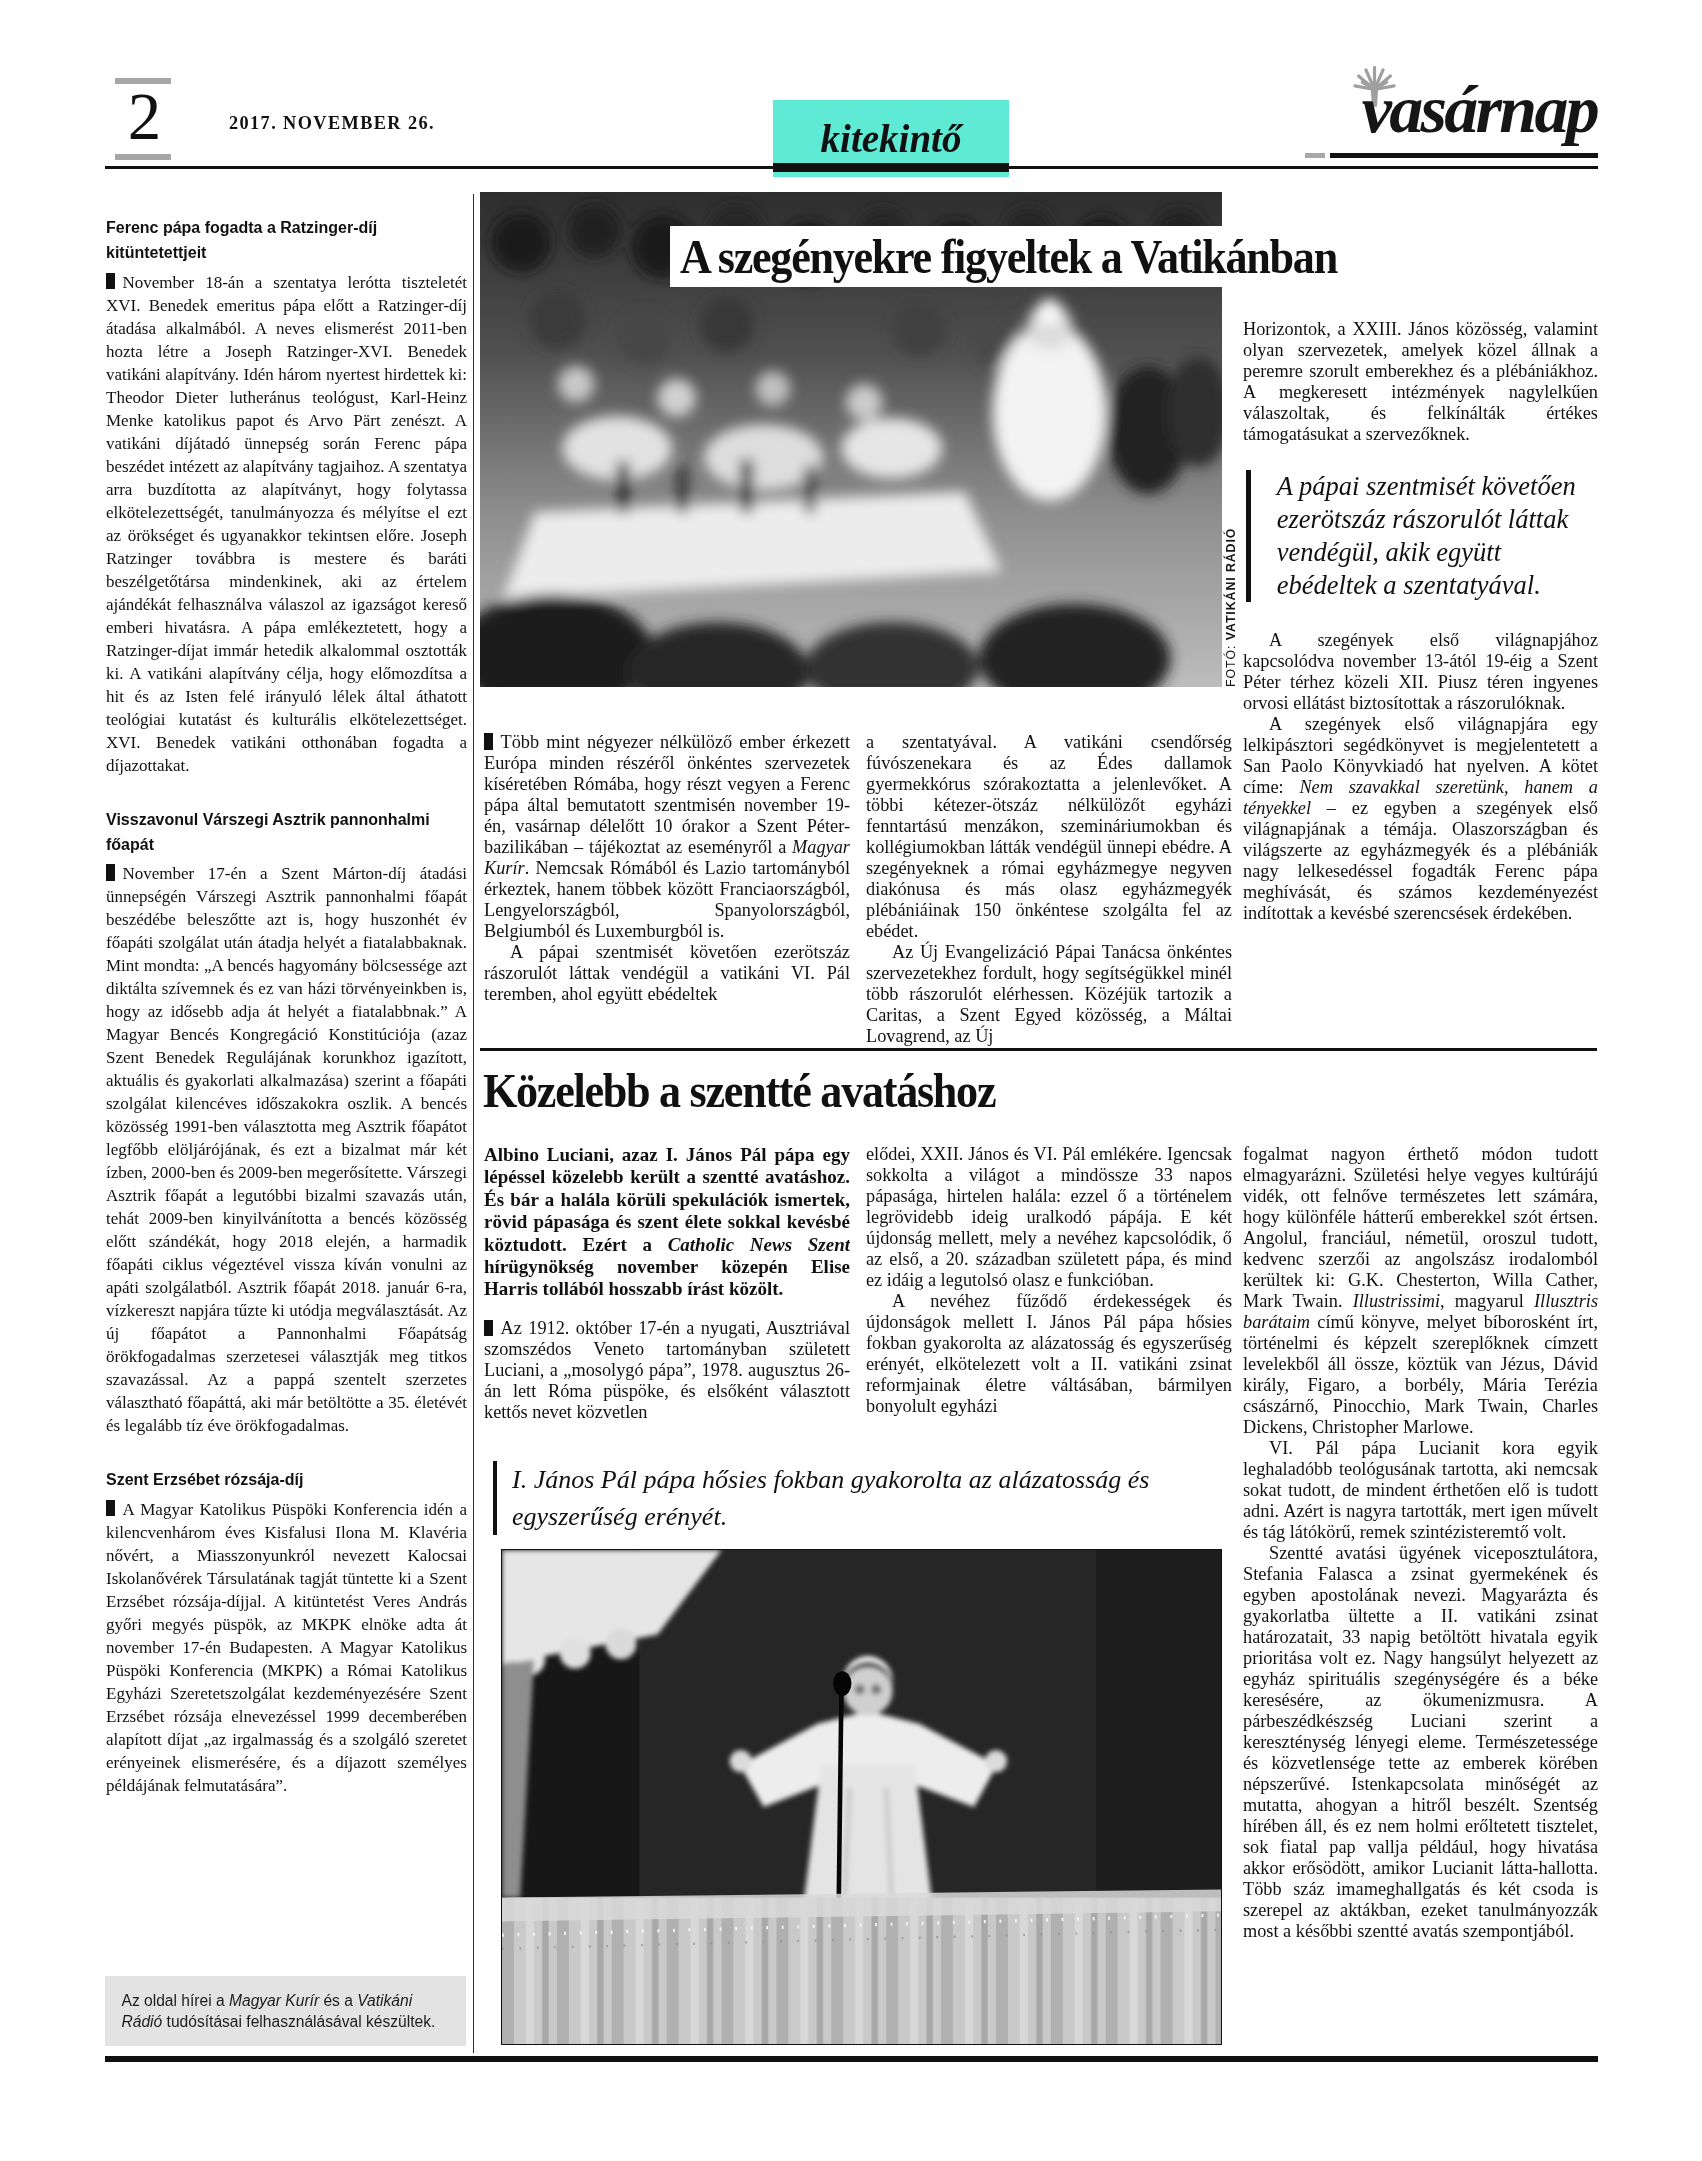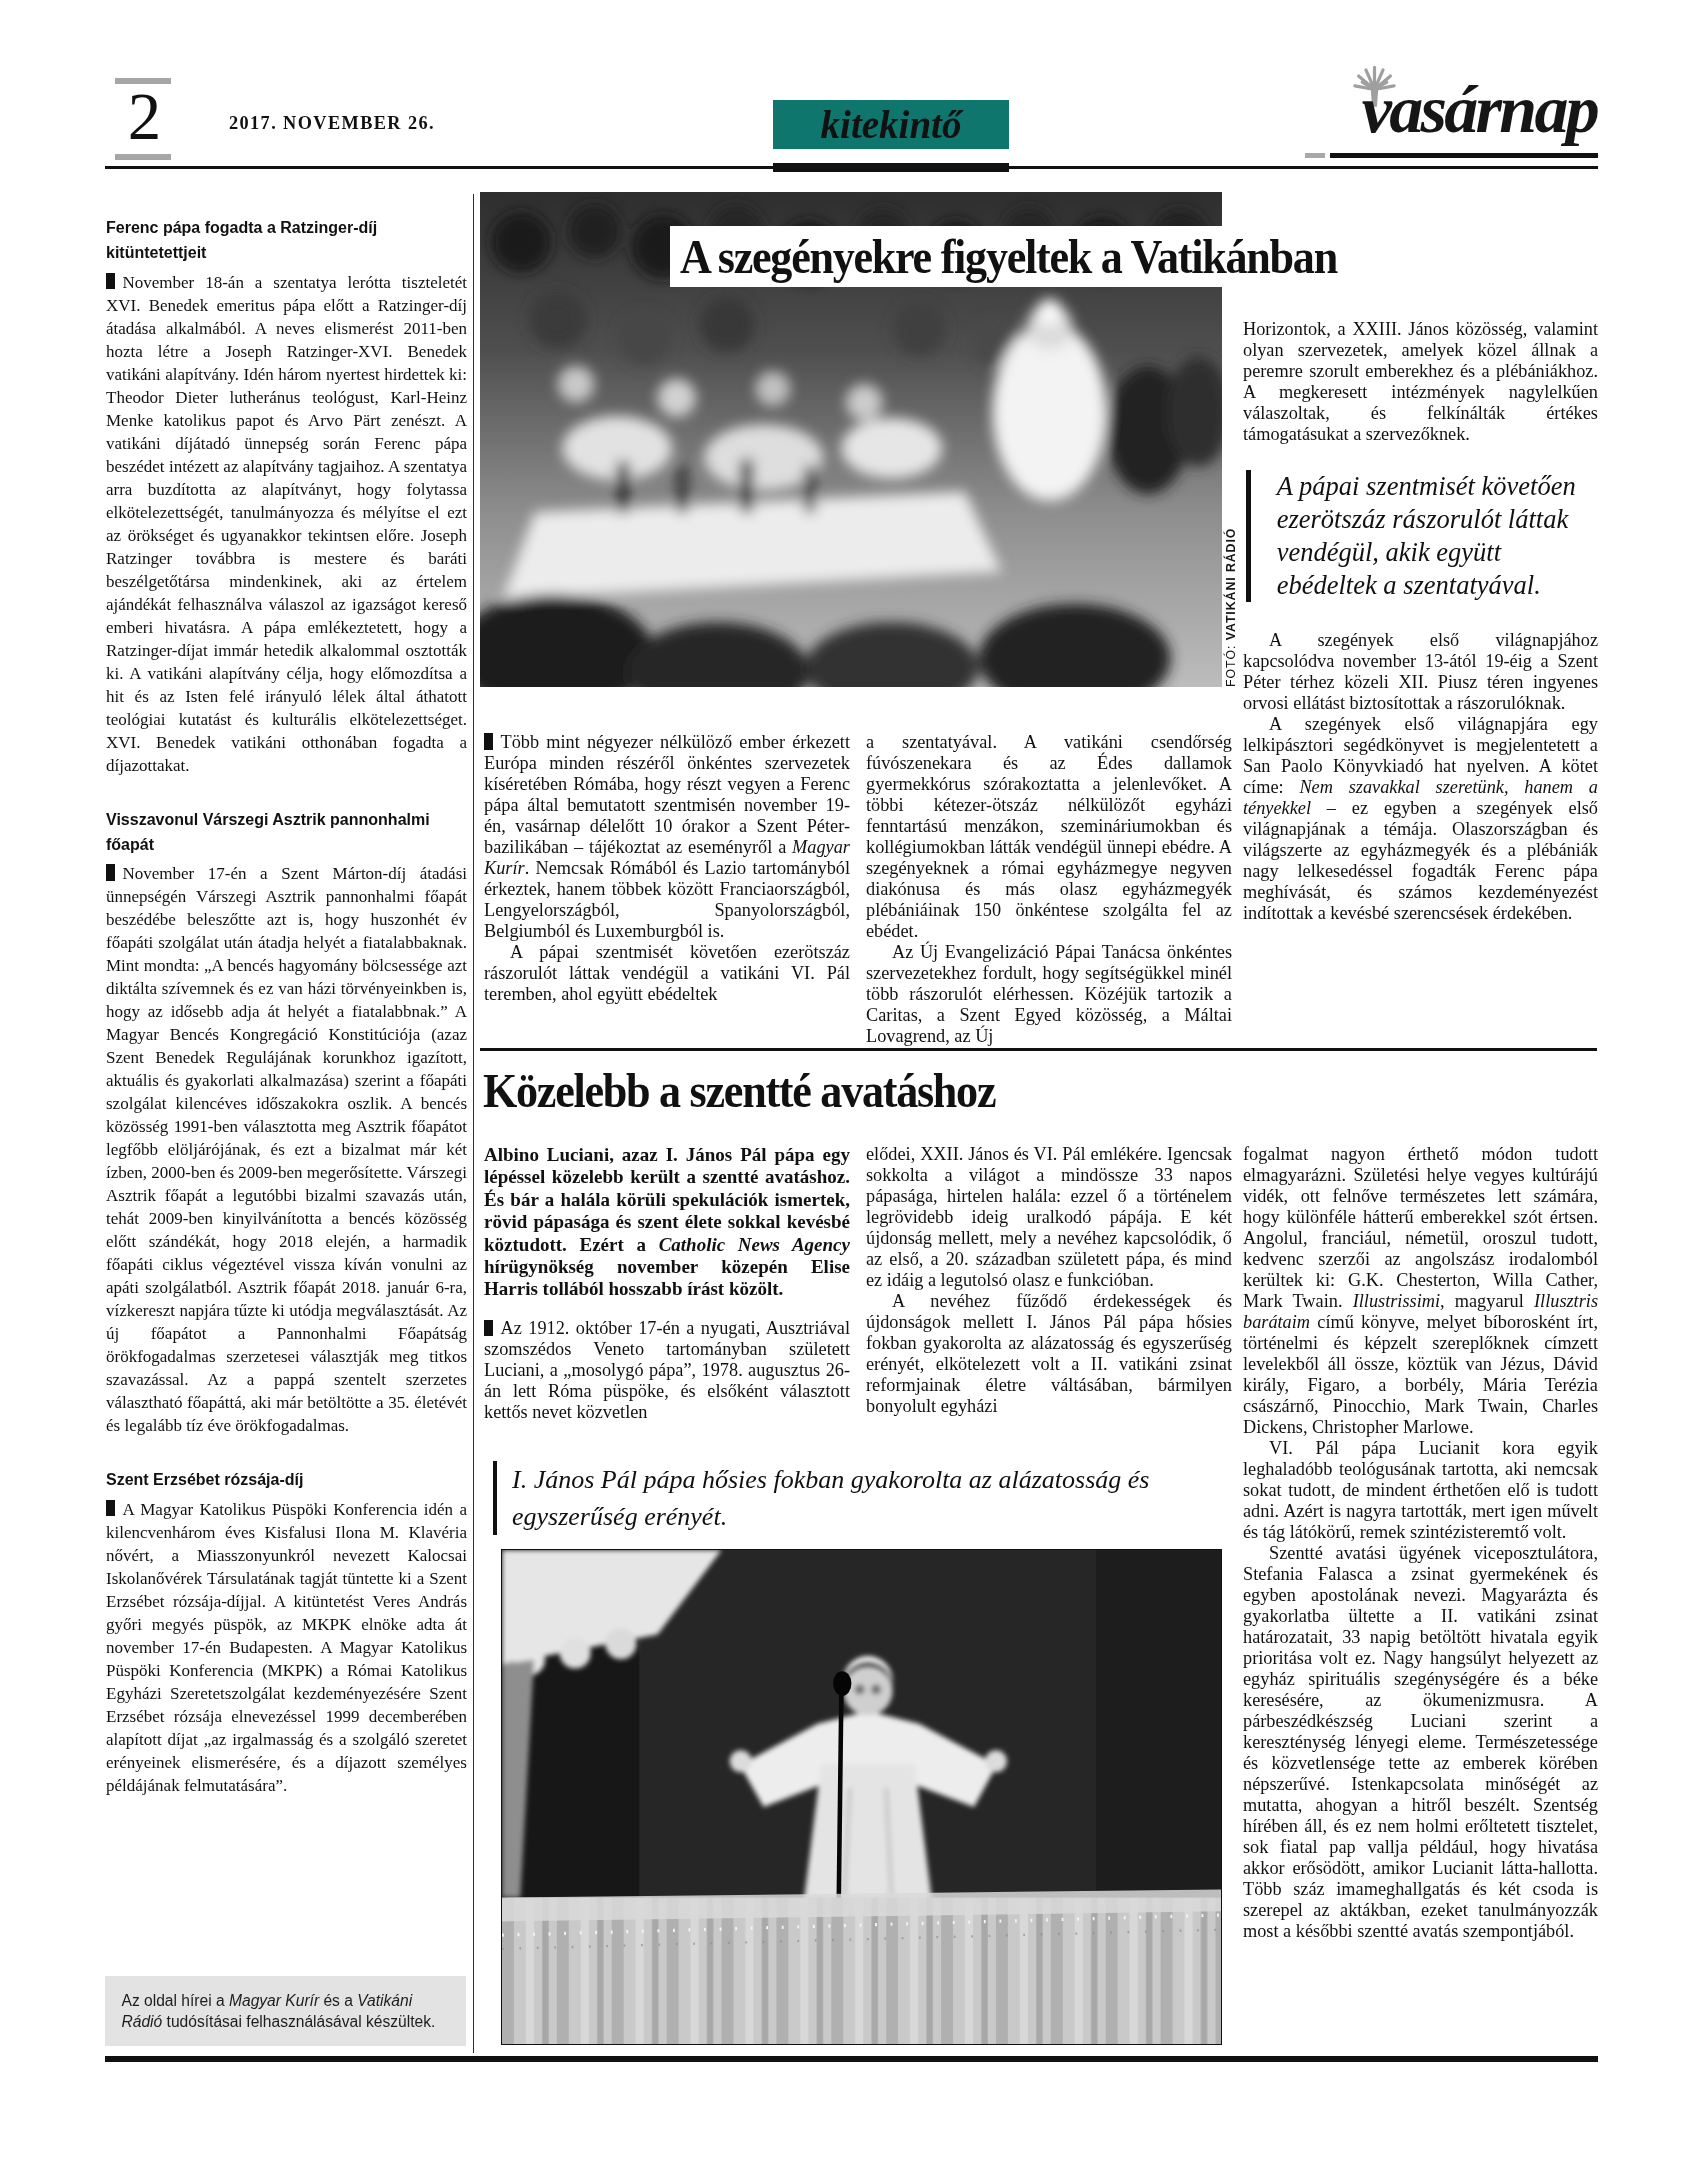--- a/index.html
+++ b/index.html
@@ -5,21 +5,21 @@
   html,body{margin:0;padding:0;background:#fff;}
   .page{position:relative;width:1702px;height:2161px;background:#fff;color:#111;
         font-family:"Liberation Serif","DejaVu Serif",serif;overflow:hidden;}
 
   
   .pagenum-bar{position:absolute;left:115px;width:56px;height:6px;background:#a6a6a6;}
   .pagenum{position:absolute;left:117px;top:81px;width:55px;text-align:center;
            font-size:67px;line-height:71px;font-weight:normal;}
   .issue-date{position:absolute;left:229px;top:113px;font-size:18.3px;font-weight:bold;
               letter-spacing:1.4px;}
-  .section-tab{position:absolute;left:773px;top:100px;width:236px;height:49px;background:#0f766e;
+  .section-tab{position:absolute;left:773px;top:100px;width:236px;height:77px;background:#5eead4;
                display:flex;align-items:center;justify-content:center;
                font-style:italic;font-weight:bold;font-size:39px;}
   .section-tab-underline{position:absolute;left:773px;top:163px;width:236px;height:9.2px;background:#111;}
   .masthead{position:absolute;left:1297px;top:68px;width:300px;text-align:right;
             font-style:italic;font-weight:bold;font-size:68px;line-height:82px;
             letter-spacing:-2.7px;color:#161616;}
   .mast-star{position:absolute;left:1350px;top:65px;width:49px;height:49px;}
   .mast-underline-gray{position:absolute;left:1305px;top:153px;width:20px;height:5px;background:#a8a8a8;}
   .mast-underline-black{position:absolute;left:1330px;top:153px;width:268px;height:5px;background:#111;}
   .header-rule{position:absolute;left:105px;top:166px;width:1493px;height:2.7px;background:#111;}
@@ -218,21 +218,21 @@
   <div class="textcol rightcol-main">
     <p>Horizontok, a XXIII. János közösség, valamint olyan szervezetek, amelyek közel állnak a peremre szorult emberekhez és a plébániákhoz. A megkeresett intézmények nagylelkűen válaszoltak, és felkínálták értékes támogatásukat a szervezőknek.</p>
     <div class="pullquote">A pápai szentmisét követően ezerötszáz rászorulót láttak vendégül, akik együtt ebédeltek a szentatyával.</div>
     <p class="ind">A szegények első világnapjához kapcsolódva november 13-ától 19-éig a Szent Péter térhez közeli XII. Piusz téren ingyenes orvosi ellátást biztosítottak a rászorulóknak.</p>
     <p class="ind"><span><span>A szegények első világnapjára egy lelkipásztori segédkönyvet is megjelentetett a San Paolo Könyvkiadó hat nyelven. A kötet címe: </span><span style="font-style: italic;">Nem szavakkal szeretünk, hanem a tényekkel</span><span> – ez egyben a szegények első világnapjának a témája. Olaszországban és világszerte az egyházmegyék és a plébániák nagy lelkesedéssel fogadták Ferenc pápa meghívását, és számos kezdeményezést indítottak a kevésbé szerencsések érdekében.</span></span></p>
   </div>
 
   <h1 class="headline2">Közelebb a szentté avatáshoz</h1>
 
   <div class="textcol maincol col2-a">
-    <p class="lead"><span><span>Albino Luciani, azaz I. János Pál pápa egy lépéssel közelebb került a szentté avatáshoz. És bár a halála körüli spekulációk ismertek, rövid pápasága és szent élete sokkal kevésbé köztudott. Ezért a </span><span style="font-style: italic;">Catholic News Agency</span><span> hírügynökség november közepén Elise Harris tollából hosszabb írást közölt.</span></span></p>
+    <p class="lead"><span><span>Albino Luciani, azaz I. János Pál pápa egy lépéssel közelebb került a szentté avatáshoz. És bár a halála körüli spekulációk ismertek, rövid pápasága és szent élete sokkal kevésbé köztudott. Ezért a </span><span style="font-style: italic;">Catholic News Szent</span><span> hírügynökség november közepén Elise Harris tollából hosszabb írást közölt.</span></span></p>
     <p><span class="marker"></span><span>Az 1912. október 17-én a nyugati, Ausztriával szomszédos Veneto tartományban született Luciani, a „mosolygó pápa”, 1978. augusztus 26-án lett Róma püspöke, és elsőként választott kettős nevet közvetlen</span></p>
   </div>
   <div class="textcol maincol col2-b">
     <p>elődei, XXII. János és VI. Pál emlékére. Igencsak sokkolta a világot a mindössze 33 napos pápasága, hirtelen halála: ezzel ő a történelem legrövidebb ideig uralkodó pápája. E két újdonság mellett, mely a nevéhez kapcsolódik, ő az első, a 20. században született pápa, és mind ez idáig a legutolsó olasz e funkcióban.</p>
     <p class="ind">A nevéhez fűződő érdekességek és újdonságok mellett I. János Pál pápa hősies fokban gyakorolta az alázatosság és egyszerűség erényét, elkötelezett volt a II. vatikáni zsinat reformjainak életre váltásában, bármilyen bonyolult egyházi</p>
   </div>
   <div class="textcol maincol col2-c">
     <p><span><span>fogalmat nagyon érthető módon tudott elmagyarázni. Születési helye vegyes kultúrájú vidék, ott felnőve természetes lett számára, hogy különféle hátterű emberekkel szót értsen. Angolul, franciául, németül, oroszul tudott, kedvenc szerzői az angolszász irodalomból kerültek ki: G.K. Chesterton, Willa Cather, Mark Twain. </span><span style="font-style: italic;">Illustrissimi</span><span>, magyarul </span><span style="font-style: italic;">Illusztris barátaim</span><span> című könyve, melyet bíborosként írt, történelmi és képzelt szereplőknek címzett levelekből áll össze, köztük van Jézus, Dávid király, Figaro, a borbély, Mária Terézia császárnő, Pinocchio, Mark Twain, Charles Dickens, Christopher Marlowe.</span></span></p>
     <p class="ind">VI. Pál pápa Lucianit kora egyik leghaladóbb teológusának tartotta, aki nemcsak sokat tudott, de mindent érthetően elő is tudott adni. Azért is nagyra tartották, mert igen művelt és tág látókörű, remek szintézisteremtő volt.</p>
     <p class="ind">Szentté avatási ügyének viceposztulátora, Stefania Falasca a zsinat gyermekének és egyben apostolának nevezi. Magyarázta és gyakorlatba ültette a II. vatikáni zsinat határozatait, 33 napig betöltött hivatala egyik prioritása volt ez. Nagy hangsúlyt helyezett az egyház spirituális szegénységére és a béke keresésére, az ökumenizmusra. A párbeszédkészség Luciani szerint a kereszténység lényegi eleme. Természetessége és közvetlensége tette az emberek körében népszerűvé. Istenkapcsolata minőségét az mutatta, ahogyan a hitről beszélt. Szentség hírében áll, és ez nem holmi erőltetett tisztelet, sok fiatal pap vallja például, hogy hivatása akkor erősödött, amikor Lucianit látta-hallotta. Több száz imameghallgatás és két csoda is szerepel az aktákban, ezeket tanulmányozzák most a későbbi szentté avatás szempontjából.</p>

